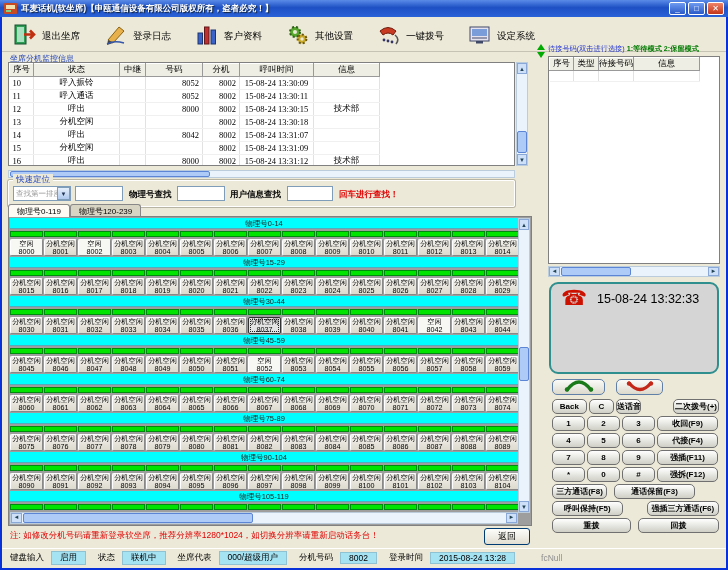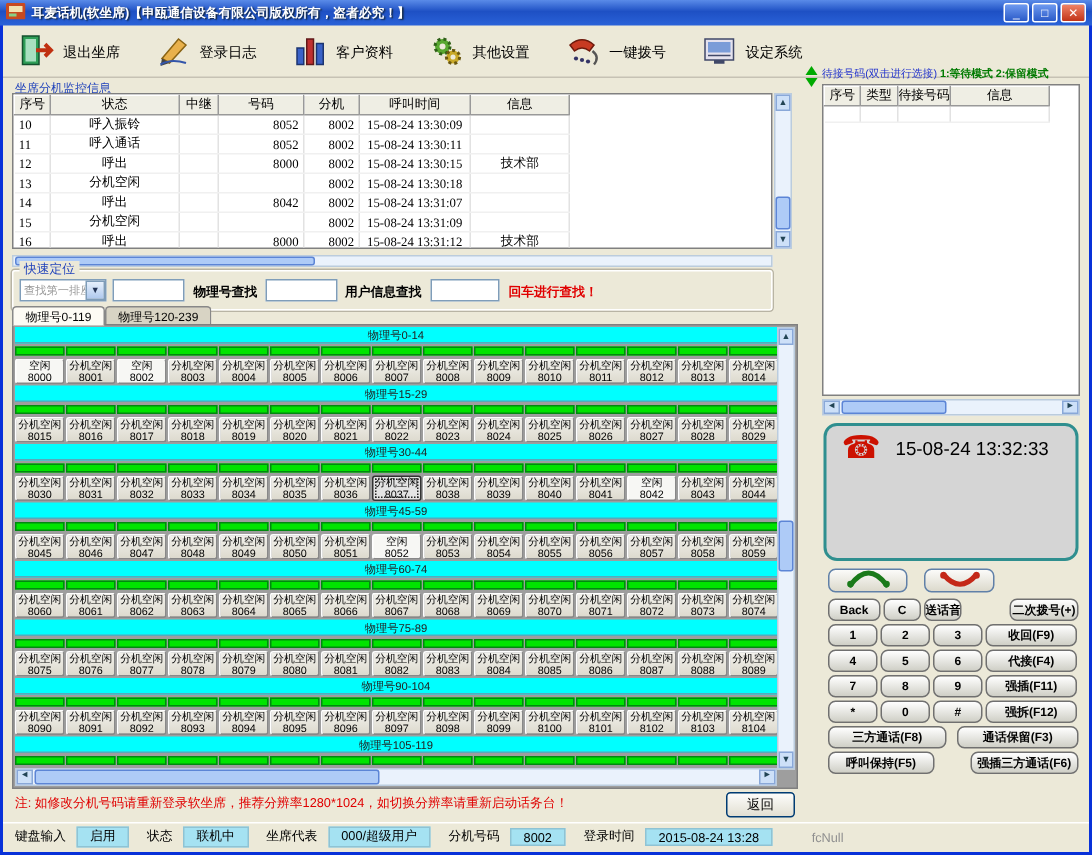--- a/index.html
+++ b/index.html
@@ -917,26 +917,30 @@
         <button class="dpk" style="width: 33px; margin-right: 2px;">9</button>
         <button class="dpk" style="width: 61px; margin-right: 0px;">强插(F11)</button>
       </div>
       <div class="dp-row">
         <button class="dpk" style="width: 33px; margin-right: 2px;">*</button>
         <button class="dpk" style="width: 33px; margin-right: 2px;">0</button>
         <button class="dpk" style="width: 33px; margin-right: 2px;">#</button>
         <button class="dpk" style="width: 61px; margin-right: 0px;">强拆(F12)</button>
       </div>
       <div class="dp-row">
-        <button class="dpk" style="width: 79px; margin-right: 7px;">三方通话(F8)</button>
+        <button class="dpk" style="width: 55px; margin-right: 7px;">三方通话(F8)</button>
         <button class="dpk" style="width: 81px; margin-right: 0px;">通话保留(F3)</button>
       </div>
       <div class="dp-row">
         <button class="dpk" style="width: 79px; margin-right: 24px;">呼叫保持(F5)</button>
         <button class="dpk" style="width: 81px; margin-right: 0px;">强插三方通话(F6)</button>
+      </div>
+      <div class="dp-row">
+        <button class="dpk" style="width: 79px; margin-right: 7px;">重拨</button>
+        <button class="dpk" style="width: 81px; margin-right: 0px;">回拨</button>
       </div>
     </div>
 
   <div id="statusbar">
       <span class="sb-label">键盘输入</span>
       <span class="sb-chip">启用</span>
       <span class="sb-label">状态</span>
       <span class="sb-chip">联机中</span>
       <span class="sb-label">坐席代表</span>
       <span class="sb-chip">000/超级用户</span>

